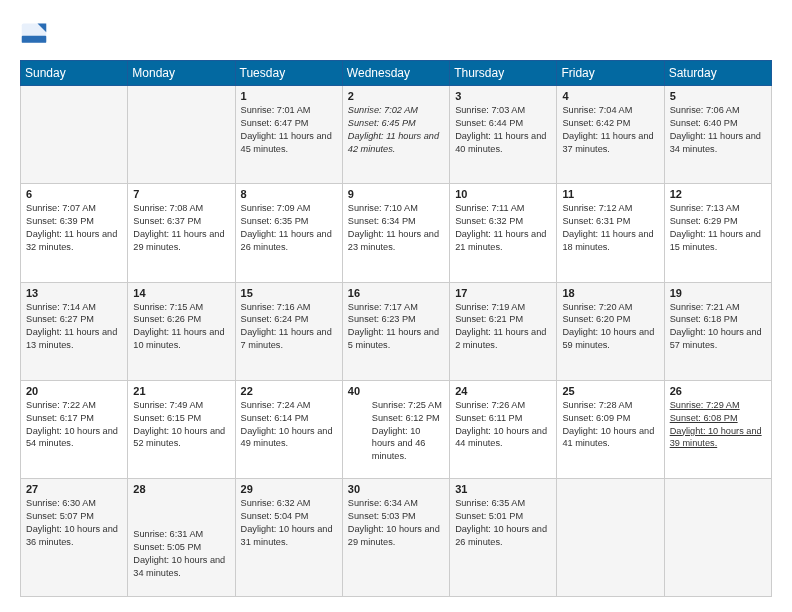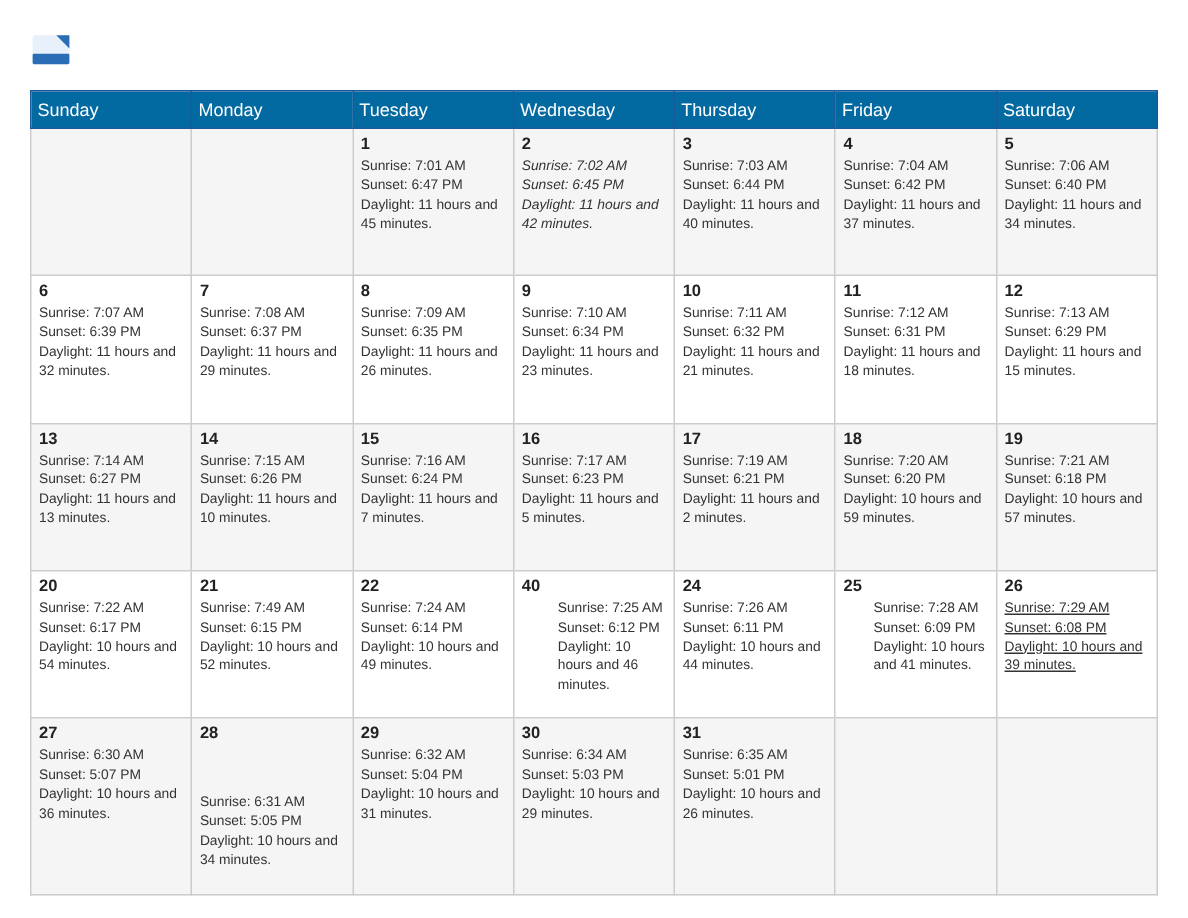--- a/index.html
+++ b/index.html
@@ -282,21 +282,21 @@
 Daylight: 10 hours and 46 minutes.</div>
           </td>
           <td>
             <span class="day-num">24</span>
             <div class="cell-text" style="white-space: pre-line;">Sunrise: 7:26 AM
 Sunset: 6:11 PM
 Daylight: 10 hours and 44 minutes.</div>
           </td>
           <td>
             <span class="day-num">25</span>
-            <div class="cell-text" style="white-space: pre-line; margin-left: 20px;">Sunrise: 7:28 AM
+            <div class="cell-text" style="white-space: pre-line;">Sunrise: 7:28 AM
 Sunset: 6:09 PM
 Daylight: 10 hours and 41 minutes.</div>
           </td>
           <td>
             <span class="day-num">26</span>
             <div class="cell-text" style="white-space: pre-line; text-decoration: underline;">Sunrise: 7:29 AM
 Sunset: 6:08 PM
 Daylight: 10 hours and 39 minutes.</div>
           </td>
         </tr>

